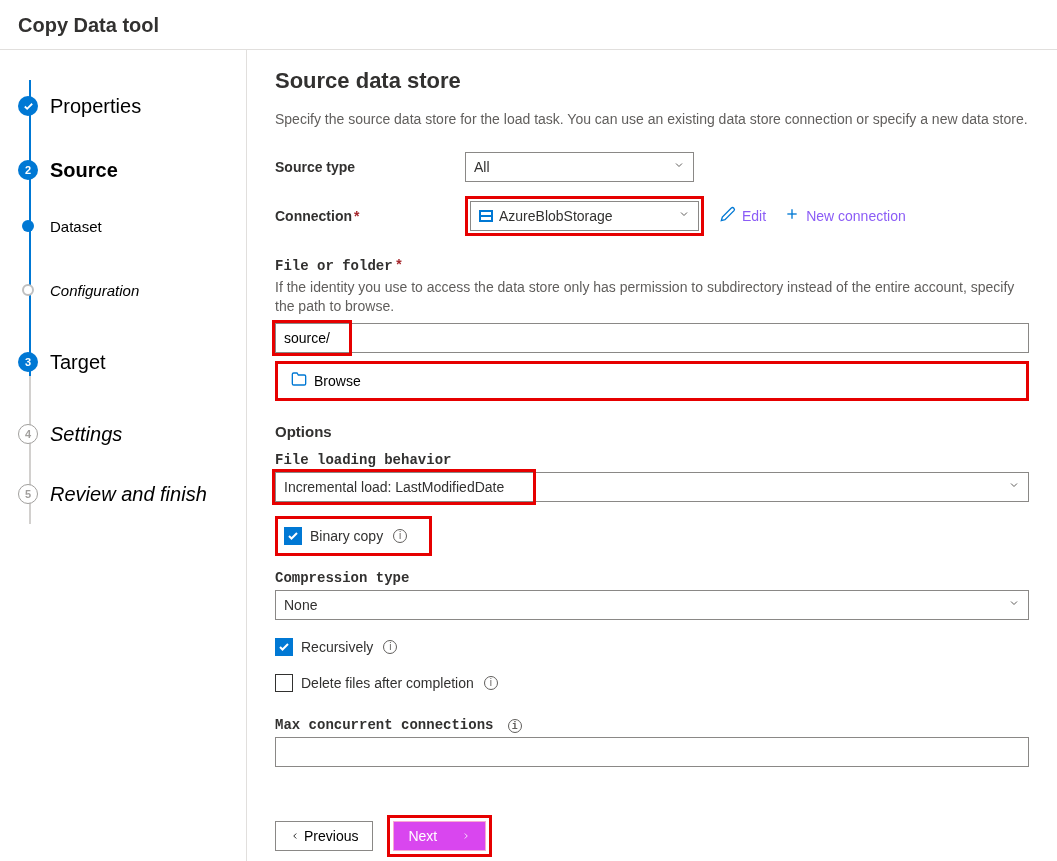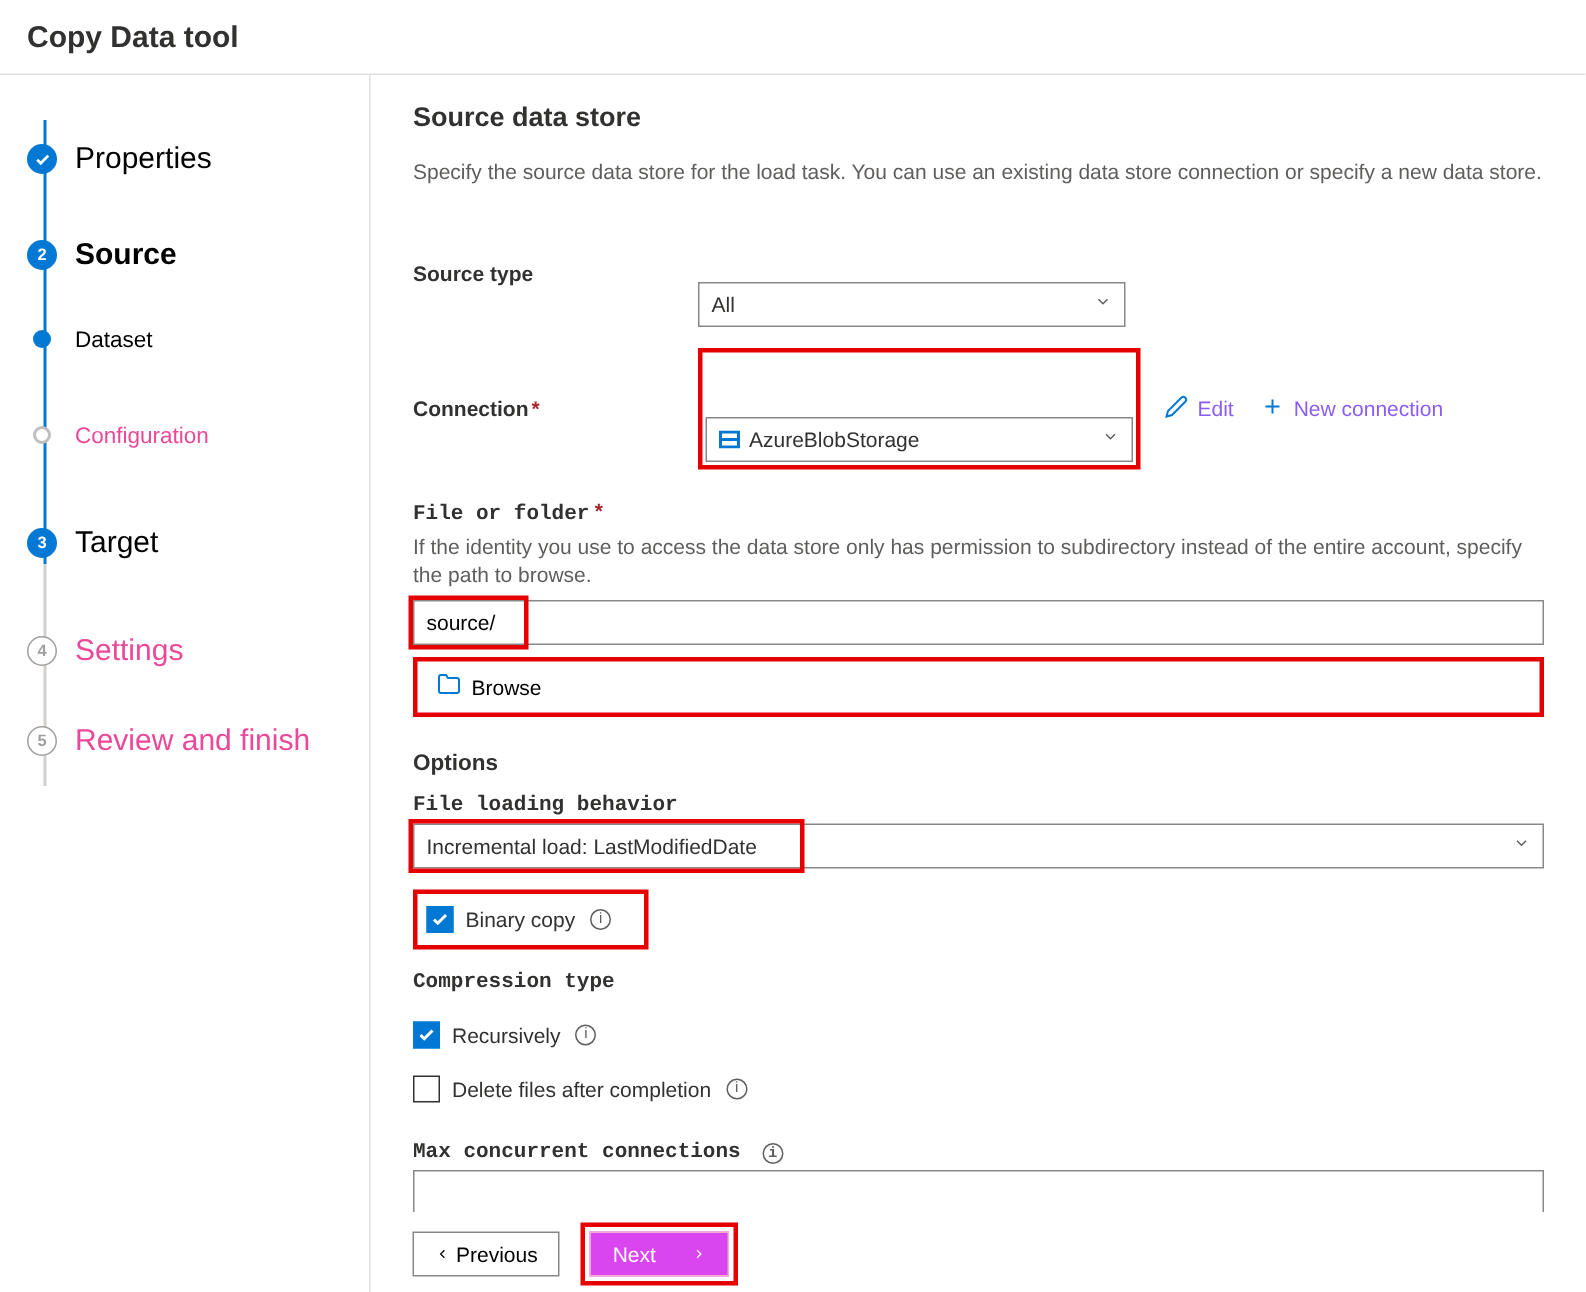--- a/index.html
+++ b/index.html
@@ -14,24 +14,24 @@
     .step { display: flex; align-items: center; margin-bottom: 0; position: relative; min-height: 48px; }
     .step-badge { width: 20px; height: 20px; border-radius: 50%; display: flex; align-items: center; justify-content: center; font-size: 11px; font-weight: 600; margin-right: 12px; flex-shrink: 0; z-index: 2; background: #fff; }
     .step-badge.done { background: #0078d4; color: #fff; }
     .step-badge.current { background: #0078d4; color: #fff; }
     .step-badge.sub-current { width: 12px; height: 12px; background: #0078d4; margin-left: 4px; margin-right: 16px; }
     .step-badge.sub-pending { width: 12px; height: 12px; background: #fff; border: 2px solid #bfbfbf; margin-left: 4px; margin-right: 16px; }
     .step-badge.pending { width: 20px; height: 20px; background: #fff; border: 1px solid #a19f9d; color: #a19f9d; }
     .step-label { font-size: 15px; }
     .step.main-step .step-label { font-size: 20px; }
     .step-label.active { color: #000; }
-    .step-label.inactive { color: #ec4899; }
+    .step-label.inactive { color: #000000; font-style: italic; }
     .sub-step { margin-left: 0; padding-left: 0; }
 
-    h1 { font-size: 18px; font-weight: 600; margin-bottom: 16px; }
+    h1 { font-size: 22px; font-weight: 600; margin-bottom: 16px; }
     .description { color: #605e5c; font-size: 14px; margin-bottom: 22px; line-height: 1.4; }
 
     .form-row { display: flex; align-items: center; margin-bottom: 14px; }
     .form-row .label { width: 190px; font-weight: 600; font-size: 14px; }
     .req { color: #a4262c; margin-left: 2px; }
     .full-label { font-weight: 600; font-size: 14px; margin-bottom: 4px; display: block; font-family: Liberation Mono, monospace; }
     .help-text { color: #605e5c; font-size: 14px; line-height: 1.4; margin-bottom: 6px; }
 
     .select, .input { height: 30px; border: 1px solid #8a8886; background: #fff; padding: 0 8px; font-size: 14px; display: flex; align-items: center; justify-content: space-between; position: relative; }
     .select { cursor: pointer; }
@@ -53,21 +53,21 @@
 
     .checkbox-row { display: inline-flex; align-items: center; gap: 8px; font-size: 14px; }
     .checkbox { width: 18px; height: 18px; border: 1px solid #323130; display: inline-flex; align-items:center; justify-content:center; flex-shrink:0; }
     .checkbox.checked { background: #0078d4; border-color: #0078d4; color: #fff; }
     .info-icon { display:inline-flex; width:14px; height:14px; border:1px solid #605e5c; border-radius:50%; align-items:center; justify-content:center; font-size:10px; color:#605e5c; margin-left:2px; }
 
     .footer .btn { height: 30px; padding: 0 14px; display:inline-flex; align-items:center; gap:4px; font-size:14px; cursor:pointer; }
     .btn.secondary { background:#fff; border:1px solid #8a8886; }
     .btn.primary { background:#d946ef; color:#fff; border:1px solid #f9a8d4;gap:24px; }
 
-    .w285 { width: 285px; margin-top: 41px; }
+    .w285 { width: 229px; }
     .wfull { width: 100%; }
     .mb-big { margin-bottom: 22px; }
     .mb-med { margin-bottom: 14px; }
 
     .red-wrap-rel { position: relative; display: inline-block; }
     .red-overlay { position:absolute; border:3px solid #e60000; pointer-events:none; }
 
     .steps { position: relative; }
     .vline { position:absolute; left: 11px; width:2px; z-index:0; }
   </style>
@@ -245,20 +245,28 @@
                 </svg>
             </span>
             <span>Binary copy</span>
             <span class="info-icon">i</span>
           </div>
         </div>
       </div>
 
       <div class="mb-med">
         <span class="full-label">Compression type</span>
+        <div class="select wfull">
+          <span>None</span>
+          <span class="chevron-down">
+            <svg width="12" height="12" viewBox="0 0 24 24" fill="none" stroke="currentColor" stroke-width="2">
+                <polyline points="6 9 12 15 18 9"></polyline>
+              </svg>
+          </span>
+        </div>
       </div>
 
       <div class="mb-med" style="margin-top:18px;">
         <div class="checkbox-row">
           <span class="checkbox checked">
             <svg width="12" height="12" viewBox="0 0 24 24" fill="none" stroke="#fff" stroke-width="4">
                 <polyline points="20 6 9 17 4 12"></polyline>
               </svg>
           </span>
           <span>Recursively</span>

